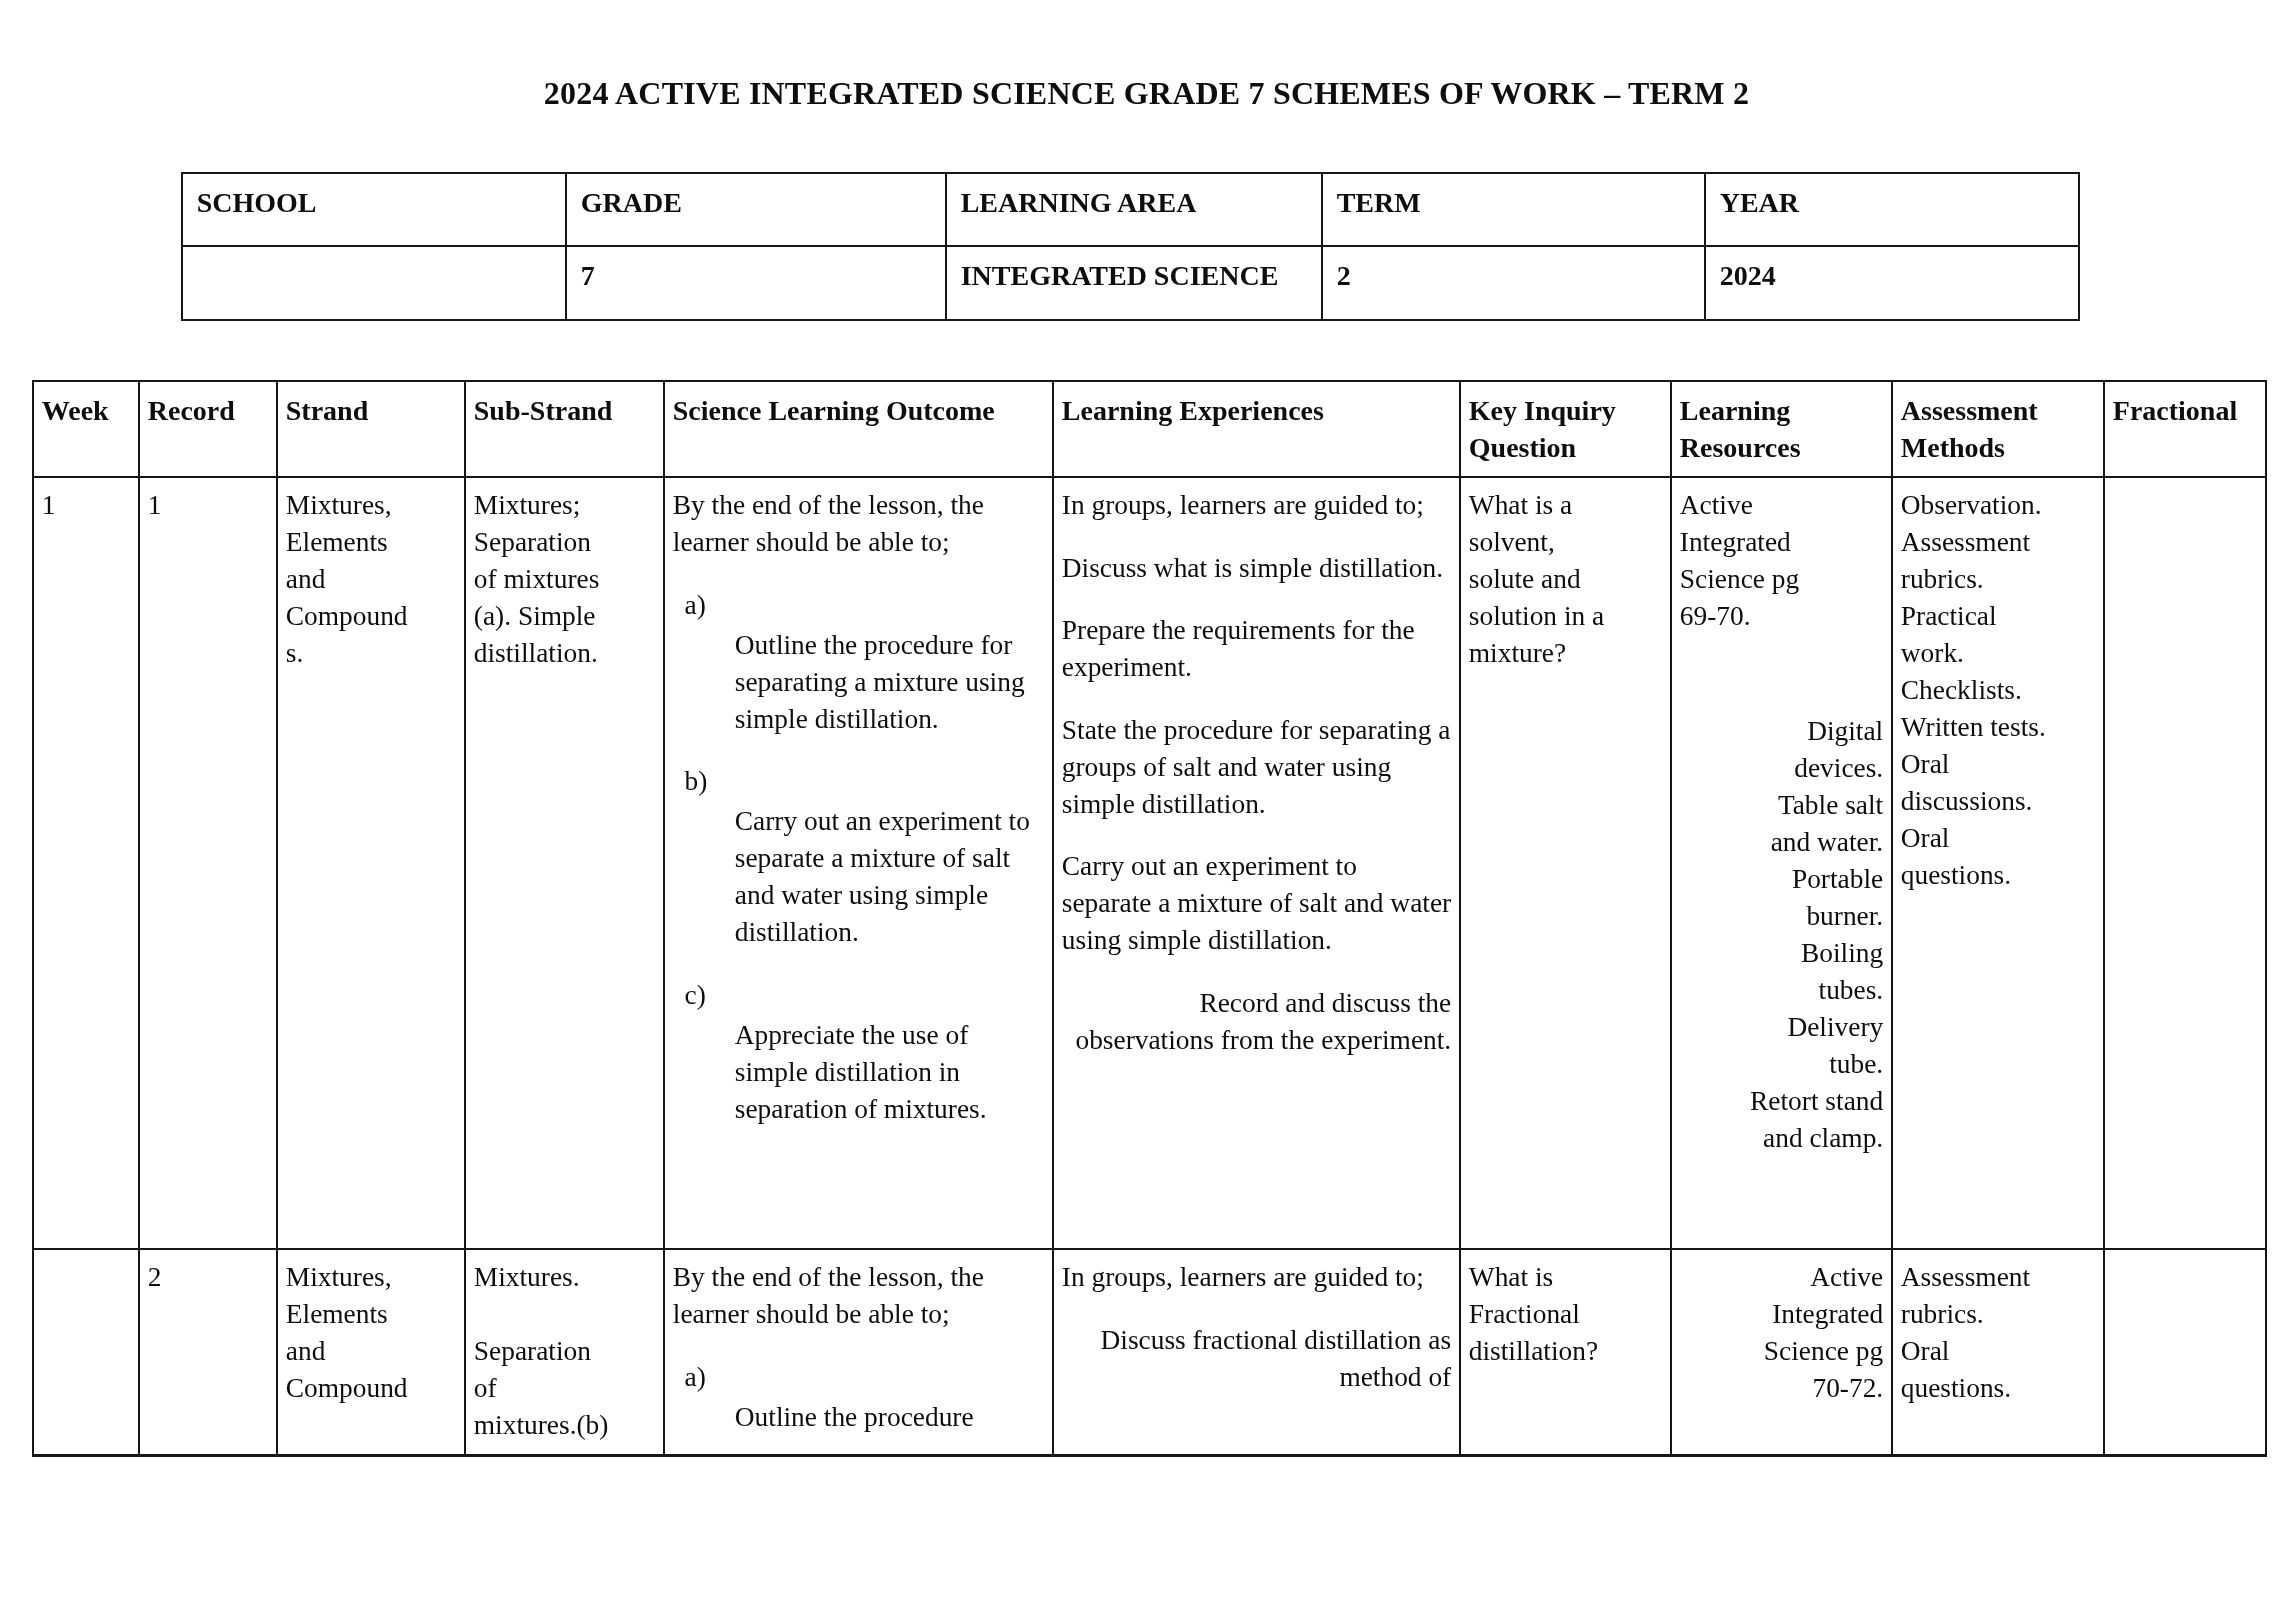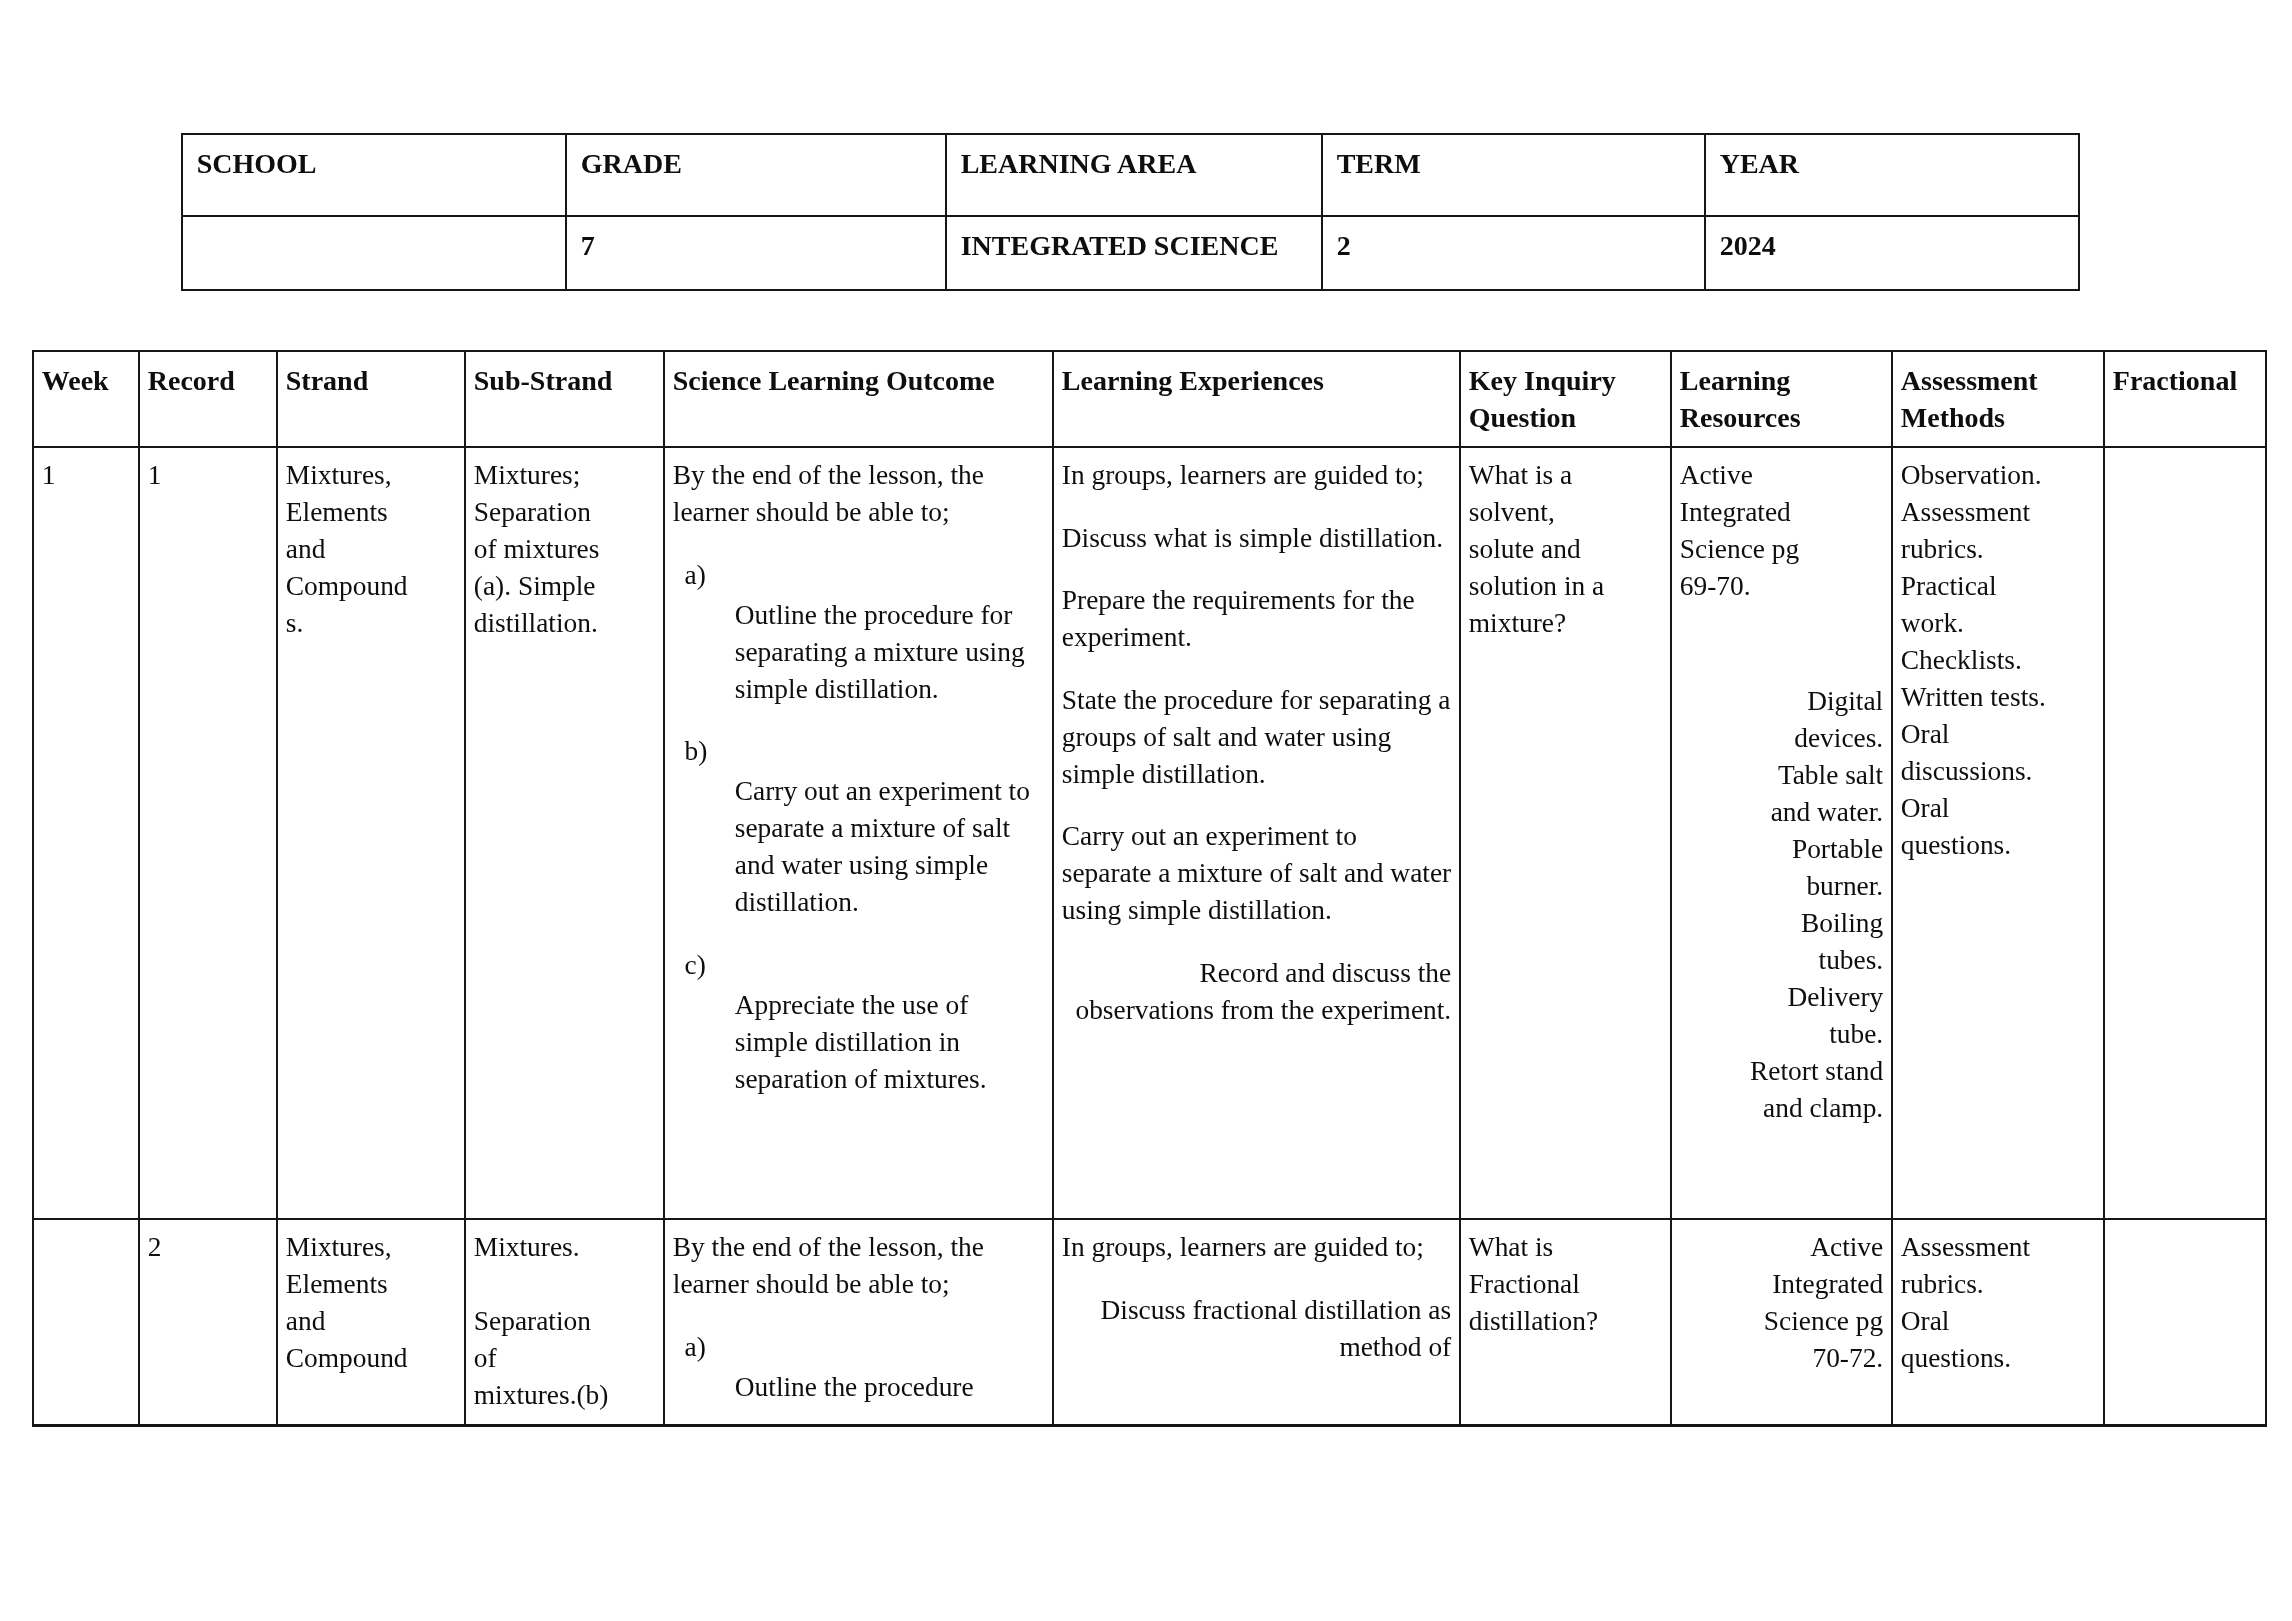--- a/index.html
+++ b/index.html
@@ -41,21 +41,21 @@
   
   .info-table {
     margin: 59px 0 0 181px;
     width: 1899px;
   }
   .info-table th, .info-table td {
     font-size: 28px;
     font-weight: bold;
     padding: 9.8px 13.7px;
   }
-  .info-table tr.hdr { height: 82px; }
+  .info-table tr.hdr { height: 73px; }
   .info-table tr.val { height: 74px; }
   
   .main-table {
     margin: 59px 0 0 32px;
     width: 2232px;
   }
   .main-table th {
     font-size: 28px;
     font-weight: bold;
     padding: 9.8px 7.8px;
@@ -84,20 +84,21 @@
     padding-left: 11.8px;
     box-sizing: border-box;
   }
   .lo-text { flex: 1 1 auto; margin-top: 40px; }
 </style>
 </head>
 <body>
 
 <div class="page">
 
+  <h1 class="doc-title">2024 ACTIVE INTEGRATED SCIENCE GRADE 7 SCHEMES OF WORK – TERM 2</h1>
 
   <table class="info-table">
     <colgroup>
       <col style="width:384px">
         <col style="width:380px">
         <col style="width:376px">
         <col style="width:383px">
         <col style="width:374px">
     </colgroup>
     <tbody>

